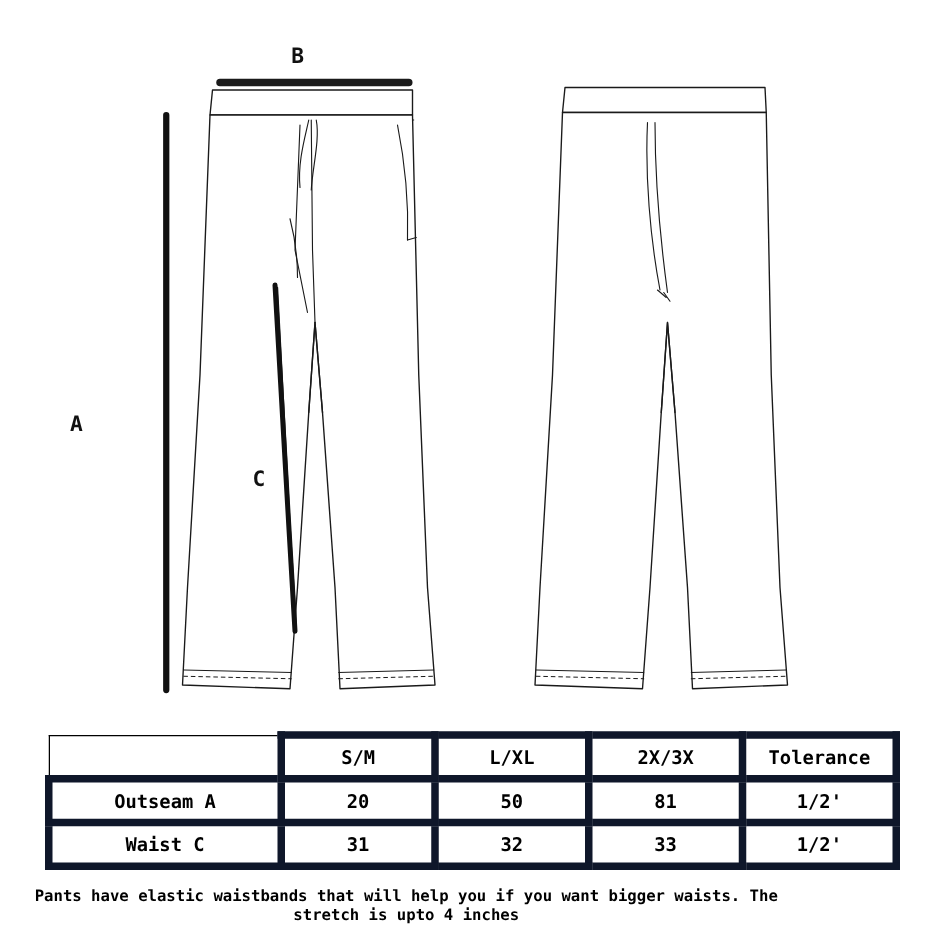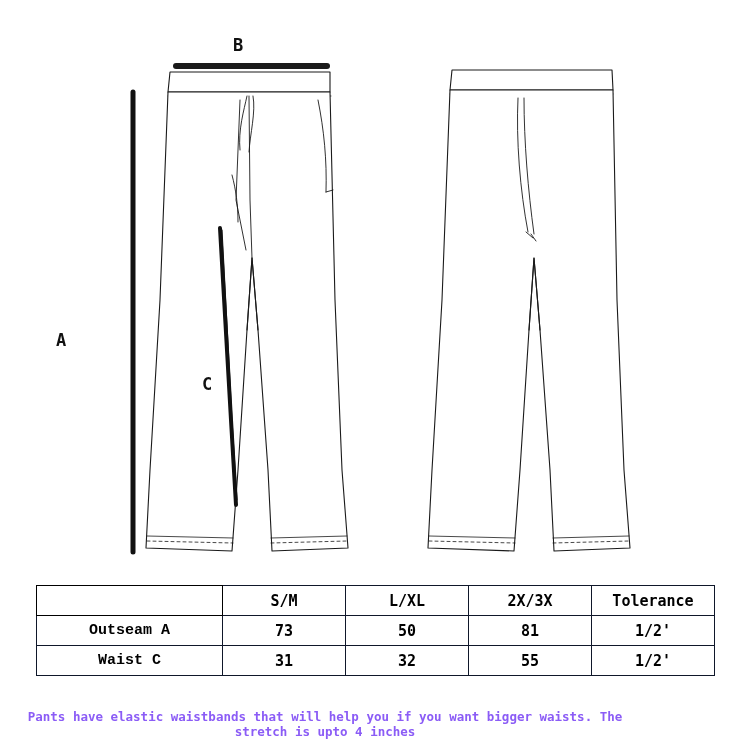--- a/index.html
+++ b/index.html
@@ -53,52 +53,51 @@
     top: 585px;
     width: 678px;
   }
   table.size-chart {
     border-collapse: collapse;
     width: 678px;
     table-layout: fixed;
   }
   table.size-chart th,
   table.size-chart td {
-    border: 1px solid #0f172a;
+    border: 6px solid #0f172a;
     height: 29px;
     text-align: center;
     vertical-align: middle;
     font-family: "DejaVu Sans Mono", monospace;
     font-weight: bold;
     font-size: 15px;
     padding: 0;
     color: #000000;
   }
   table.size-chart th.corner { border: 1px solid #000000; }
   table.size-chart td.rowhead {
     font-size: 15px;
-    font-family: Liberation Mono, monospace;
   }
   table.size-chart col.c0 { width: 186px; }
   table.size-chart col.c1 { width: 123px; }
   table.size-chart col.c2 { width: 123px; }
   table.size-chart col.c3 { width: 123px; }
   table.size-chart col.c4 { width: 123px; }
 
   
   .footnote {
     position: absolute;
     left: 0;
     top: 709px;
     width: 650px;
     text-align: center;
     font-family: "DejaVu Sans Mono", monospace;
     font-weight: bold;
     font-size: 12.5px;
-    color: #8b5cf6;
+    color: #000000;
   }
 </style>
 </head>
 <body>
 
 <div class="page">
 
   <div class="drawing">
     <svg width="750" height="578" viewBox="0 0 750 578" xmlns="http://www.w3.org/2000/svg">
       <g fill="none" stroke="#1a1a1a" stroke-width="1.1" stroke-linejoin="round" stroke-linecap="round">
@@ -209,30 +208,30 @@
           <th class="corner"></th>
           <th>S/M</th>
           <th>L/XL</th>
           <th>2X/3X</th>
           <th>Tolerance</th>
         </tr>
       </thead>
       <tbody>
         <tr>
           <td class="rowhead">Outseam A</td>
-          <td>73</td>
+          <td>20</td>
           <td>50</td>
           <td>81</td>
           <td>1/2'</td>
         </tr>
         <tr>
           <td class="rowhead">Waist C</td>
           <td>31</td>
           <td>32</td>
-          <td>55</td>
+          <td>33</td>
           <td>1/2'</td>
         </tr>
       </tbody>
     </table>
   </div>
 
   <div class="footnote">Pants have elastic waistbands that will help you if you want bigger waists. The stretch is upto 4 inches</div>
 
 </div>
 

